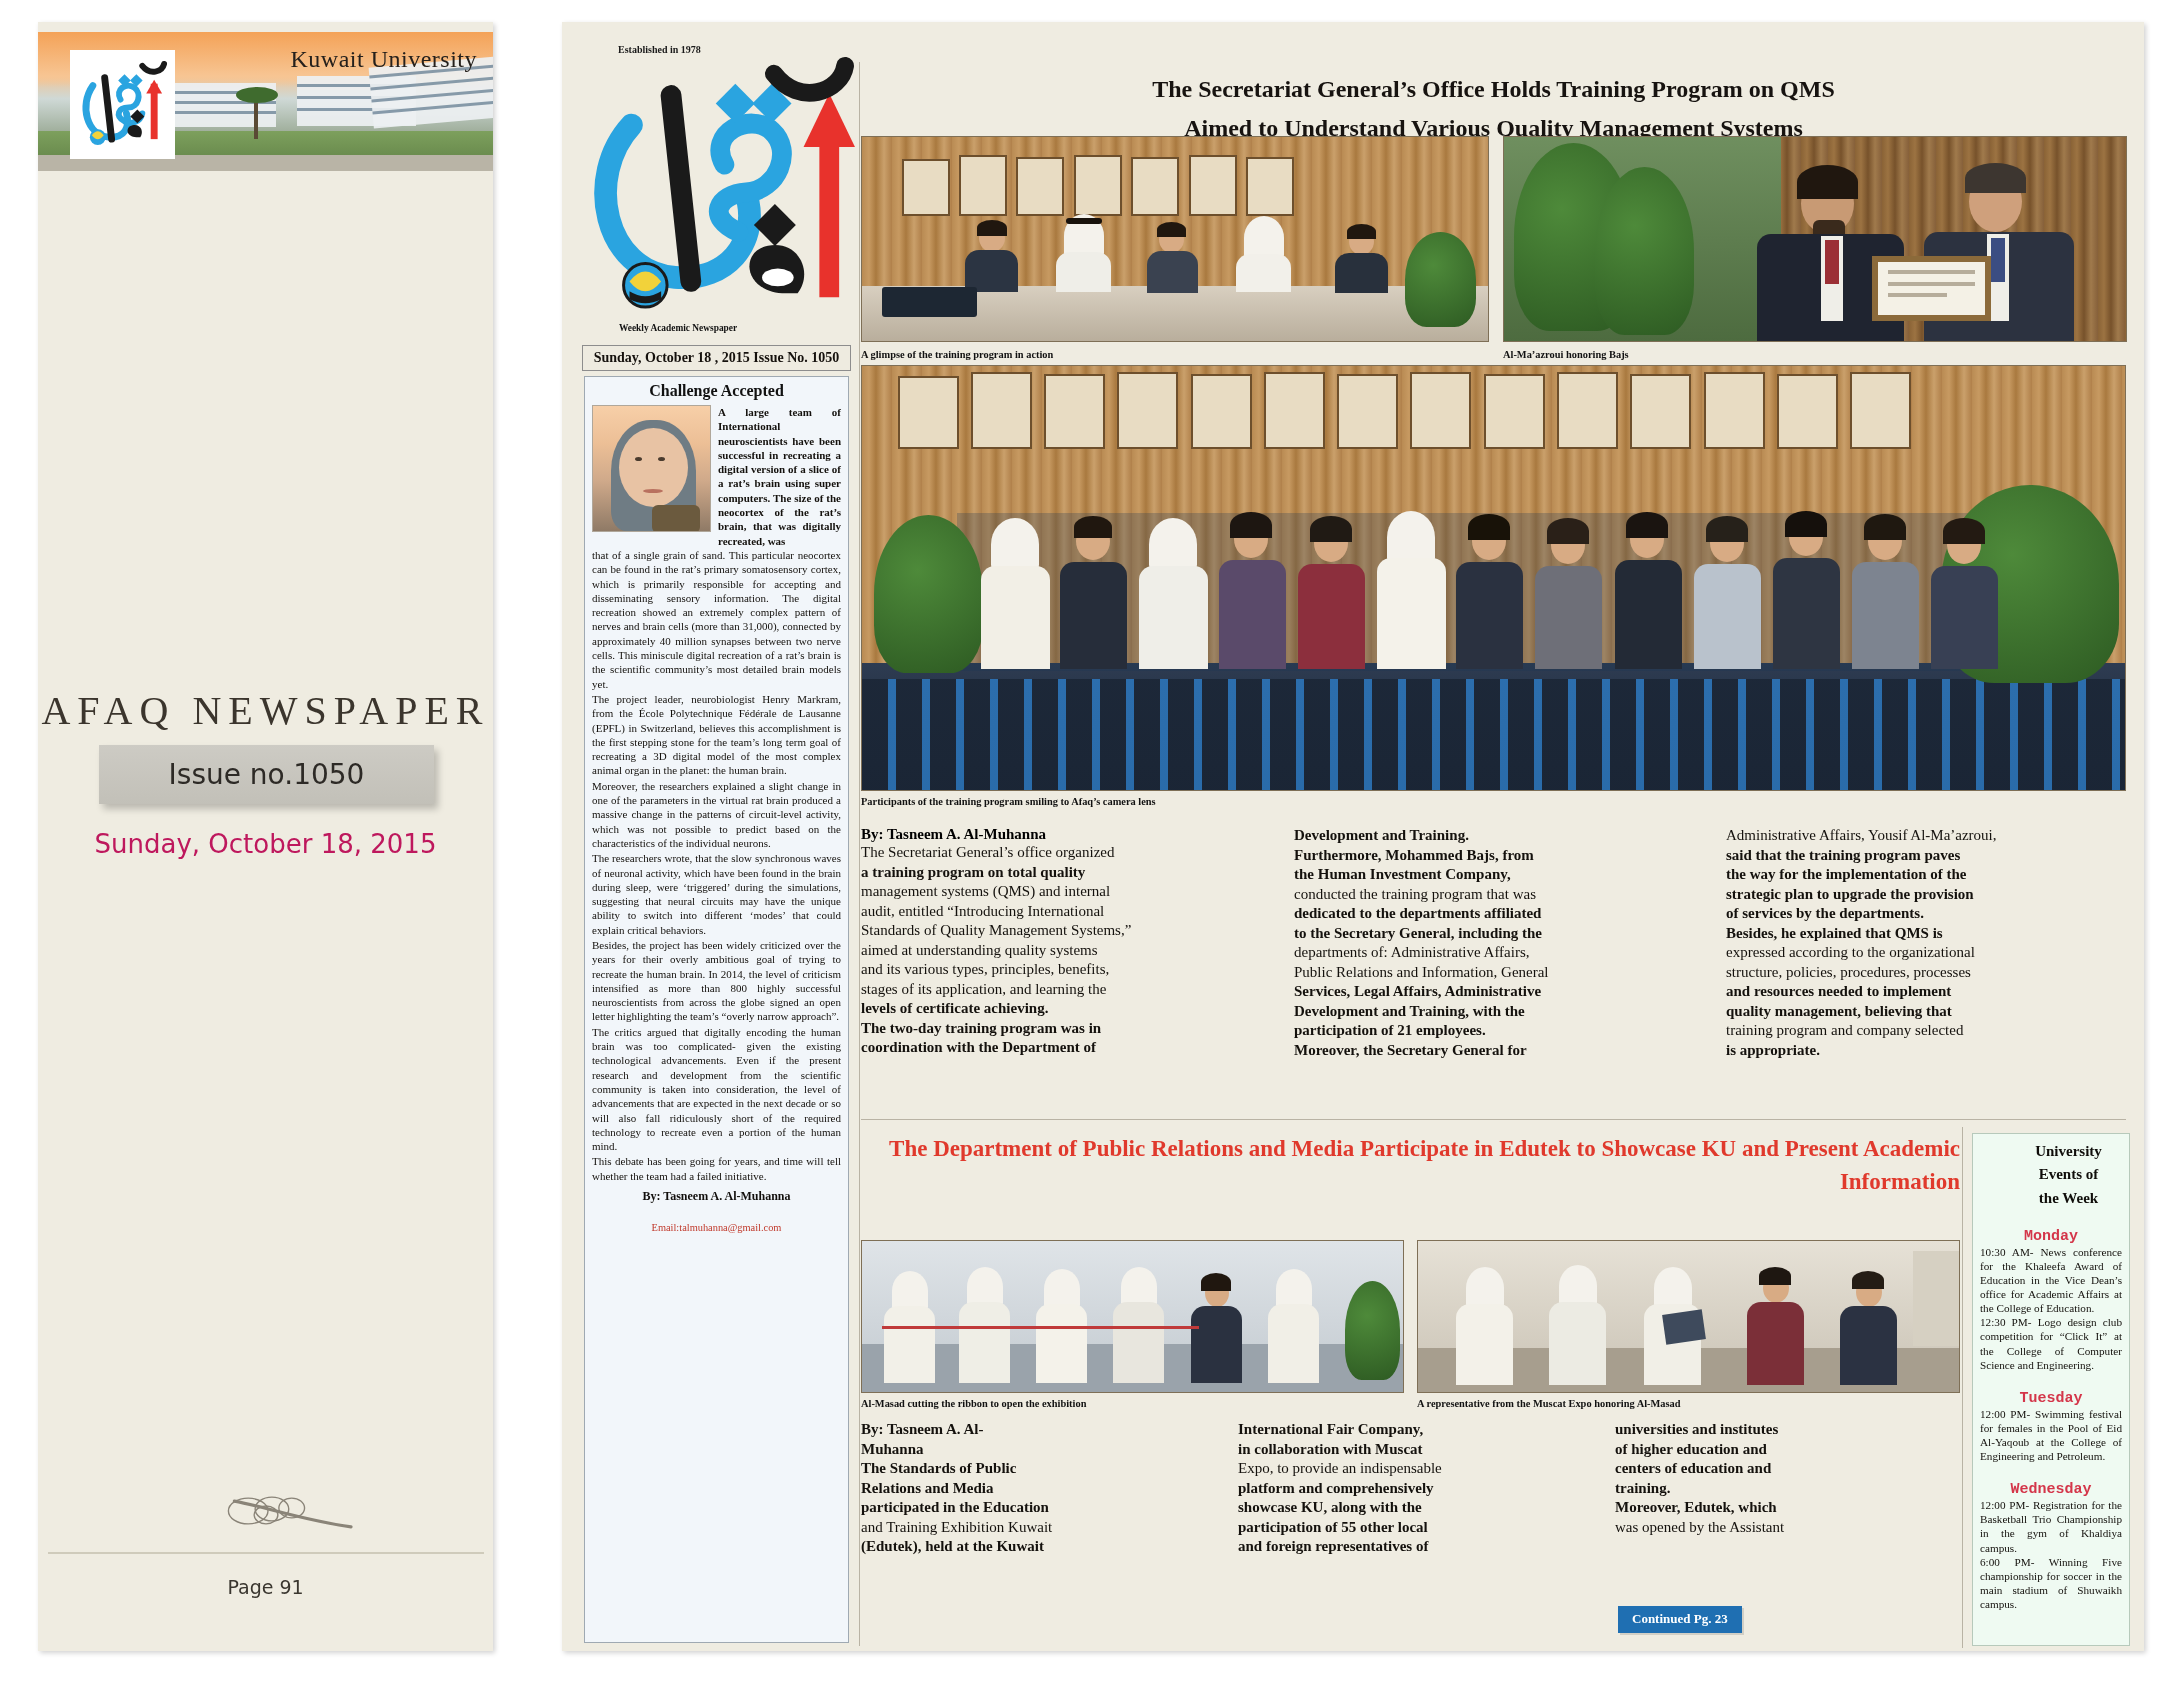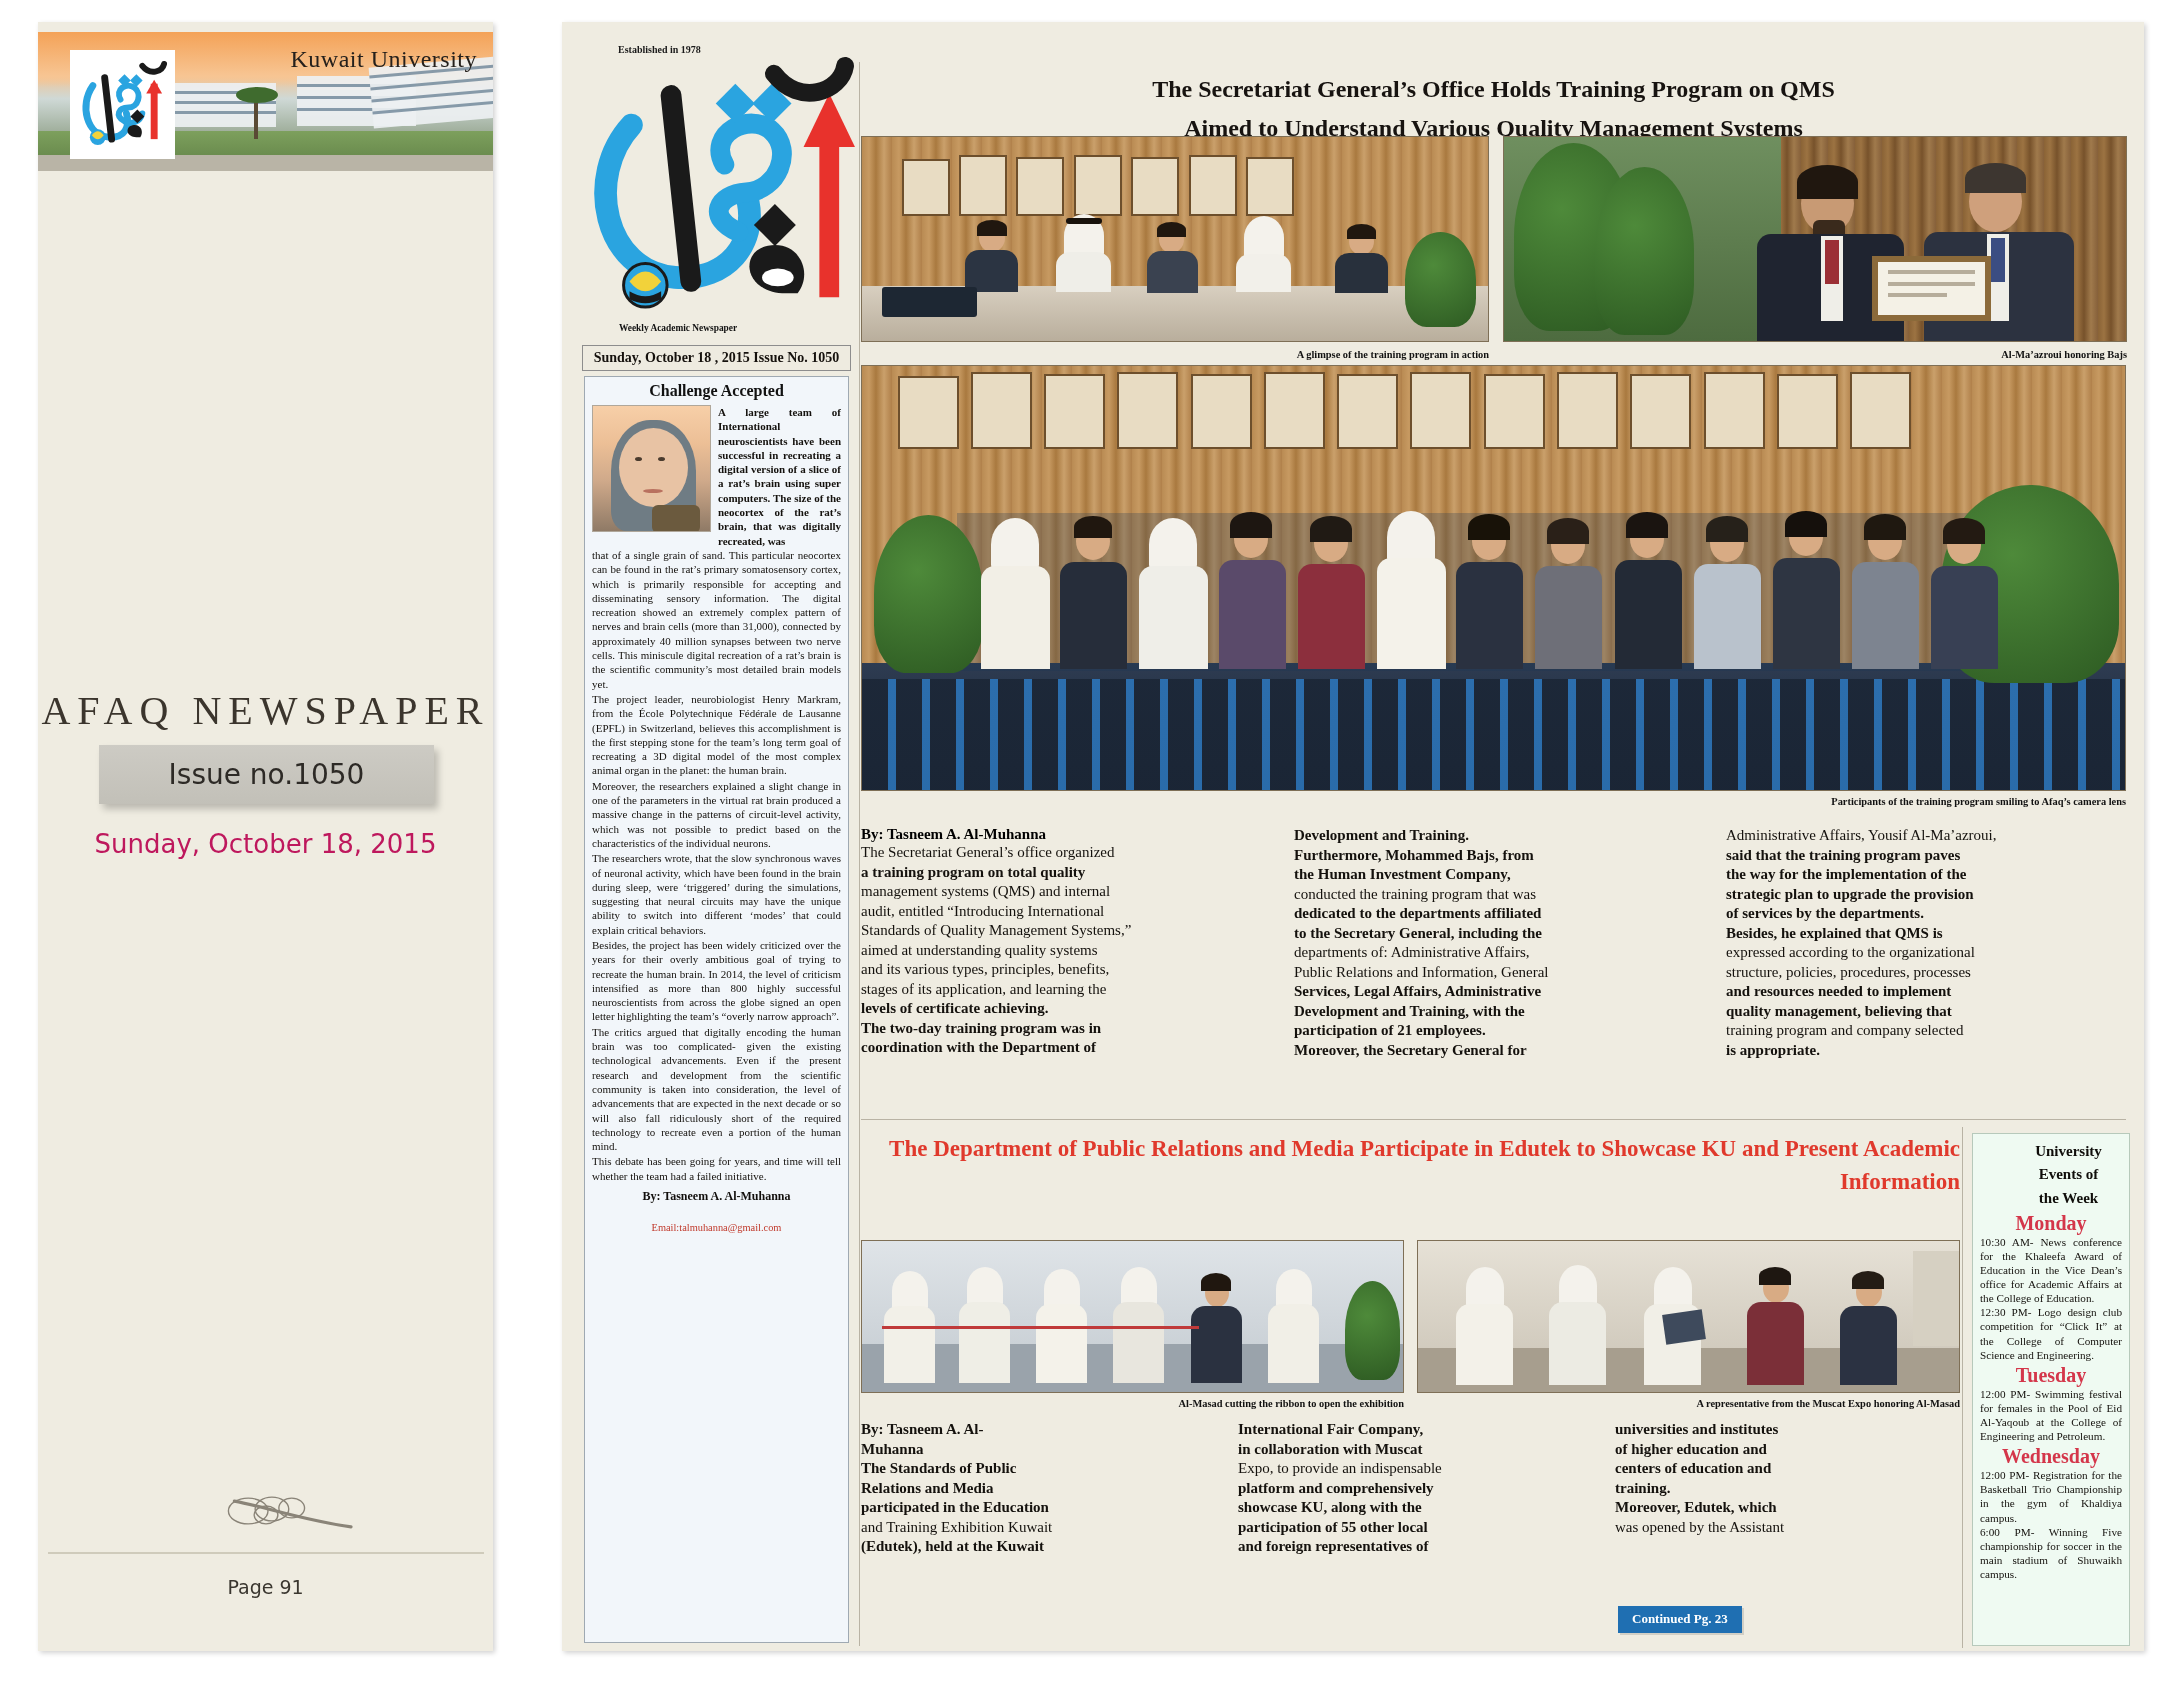--- a/index.html
+++ b/index.html
@@ -183,21 +183,21 @@
     border:1px solid #7e6f56;
     background:#b9a07a;
   }
   #photo-a { position:absolute; left:0; top:0; width:628px; height:206px; }
   #photo-b { position:absolute; left:642px; top:0; width:624px; height:206px; }
   #photo-wide { position:absolute; left:299px; top:343px; width:1265px; height:426px; }
 
   .cap {
     position:absolute;
     font-family:"Liberation Serif", serif;
-    font-weight:bold; font-size:10.4px; color:#121212; text-align:right;
+    font-weight:bold; font-size:10.4px; color:#121212; text-align:left;
   }
   #cap-a { left:299px; top:327px; width:628px; }
   #cap-b { left:941px; top:327px; width:624px; }
   #cap-wide { left:299px; top:774px; width:1265px; }
 
   
   .wood {
     position:absolute; left:0; top:0; width:100%; height:100%;
     background:repeating-linear-gradient(90deg,
       #b98b53 0px, #c79a62 7px, #a9793f 14px, #caa06b 22px, #b0804a 30px);
@@ -274,22 +274,22 @@
   }
   #events-title {
     text-align:center;
     font-family:"Liberation Serif", serif;
     font-weight:bold; font-size:15px; color:#0f0d0a;
     line-height:1.55;
     margin-left:35px;
   }
   .day-h {
     text-align:center; font-weight:bold;
-    font-family:Liberation Serif, serif;
-    font-size:20px; color:#d4364a; margin-top:2px;
+    font-family:Liberation Mono, monospace;
+    font-size:15px; color:#d4364a; margin-top:18px;
   }
   .ev-text {
     font-family:"Liberation Serif", serif;
     font-size:11.2px; line-height:1.26; color:#14110d; text-align:justify;
   }
 
   
   .vline { position:absolute; width:1px; background:#b9b3a4; }
   .hline { position:absolute; height:1px; background:#b9b3a4; }
 </style>

